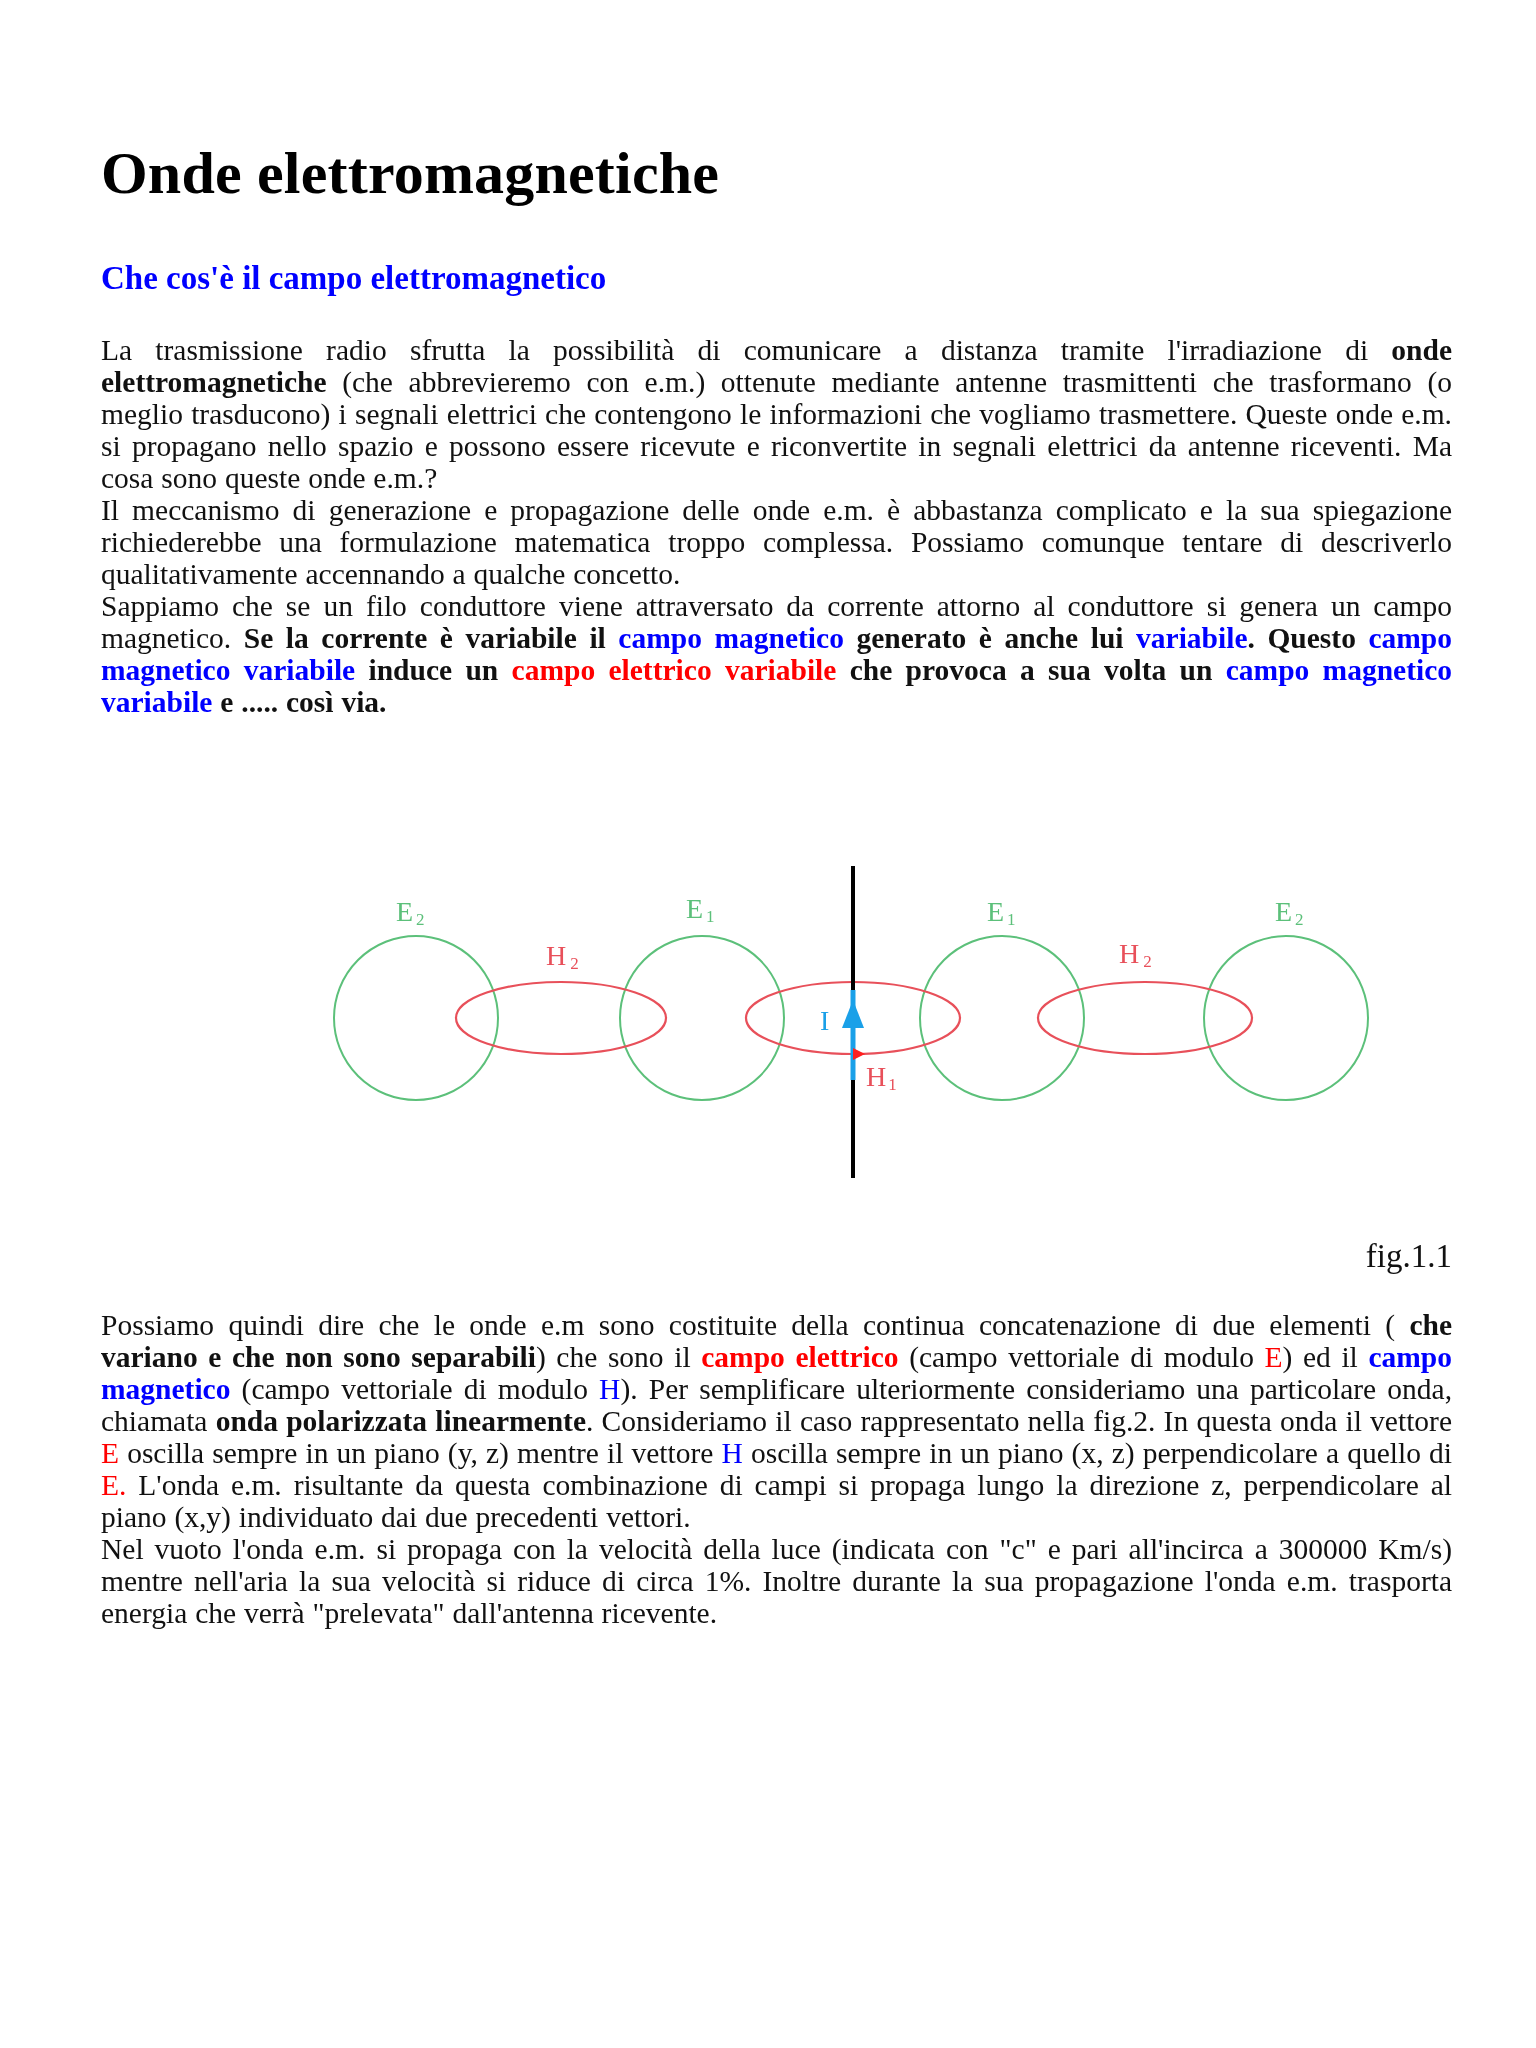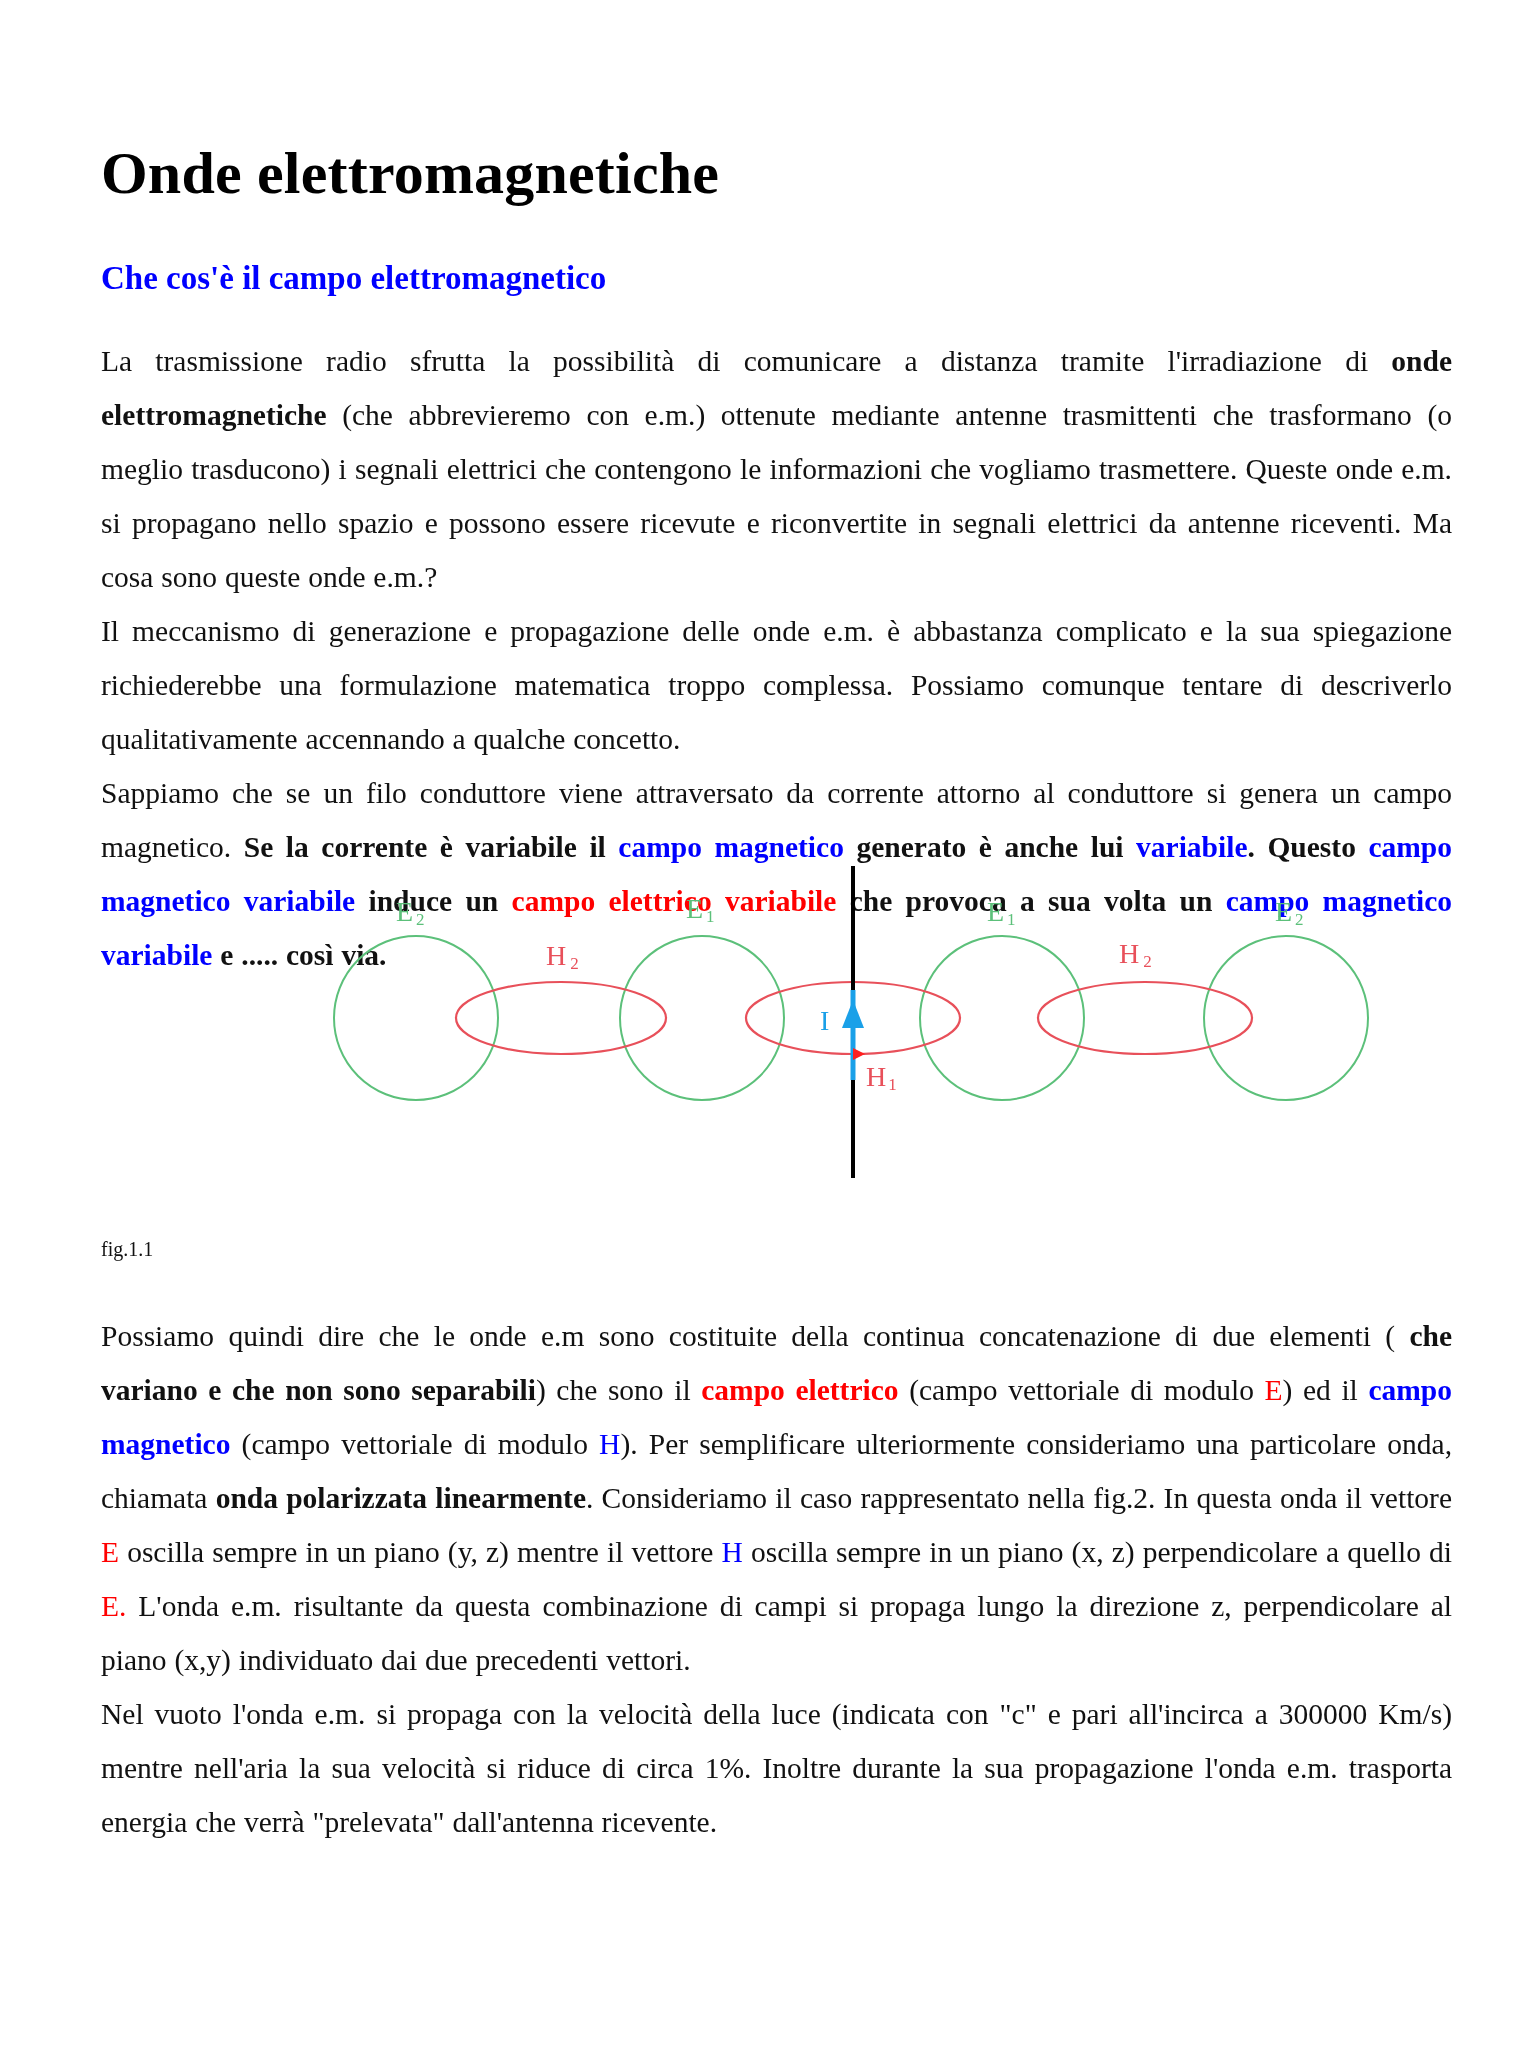--- a/index.html
+++ b/index.html
@@ -16,33 +16,33 @@
     letter-spacing: 0.2px;
   }
   h2 {
     position: absolute; top: 258px; left: 0; margin: 0;
     font-family: "Liberation Serif", "DejaVu Serif", serif;
     font-weight: bold; font-size: 33px; line-height: 40px; color: #0000ff; text-align: right;
   }
   .para {
     position: absolute; left: 0; width: 1351px; margin: 0;
     font-family: "Liberation Serif", "DejaVu Serif", serif;
-    font-size: 29.5px; line-height: 54px; text-align: justify; color: #111;
+    font-size: 29.5px; line-height: 32px; text-align: justify; color: #111;
     word-spacing: 0.5px;
   }
   .p1 { top: 334px; }
   .p2 { top: 1309px; }
   .b { font-weight: bold; }
   .blue { color: #0000ff; }
   .red { color: #ff0000; }
   .fig { position: absolute; left: 135px; top: 858px; width: 1160px; height: 340px; }
   .fig svg { width: 100%; height: 100%; display: block; }
   .caption {
-    position: absolute; top: 1238px; left: 0; width: 1351px; text-align: left;
-    font-family: "Liberation Serif", "DejaVu Serif", serif; font-size: 20px; color: #111;
+    position: absolute; top: 1238px; left: 0; width: 1351px; text-align: right;
+    font-family: "Liberation Serif", "DejaVu Serif", serif; font-size: 33px; color: #111;
   }
   .lbl { font-family: "Liberation Serif", "DejaVu Serif", serif; font-size: 28px; }
   .sub { font-size: 17px; }
 </style>
 </head>
 <body>
 
 <div class="page">
   <h1>Onde elettromagnetiche</h1>
   <h2>Che cos'è il campo elettromagnetico</h2>

